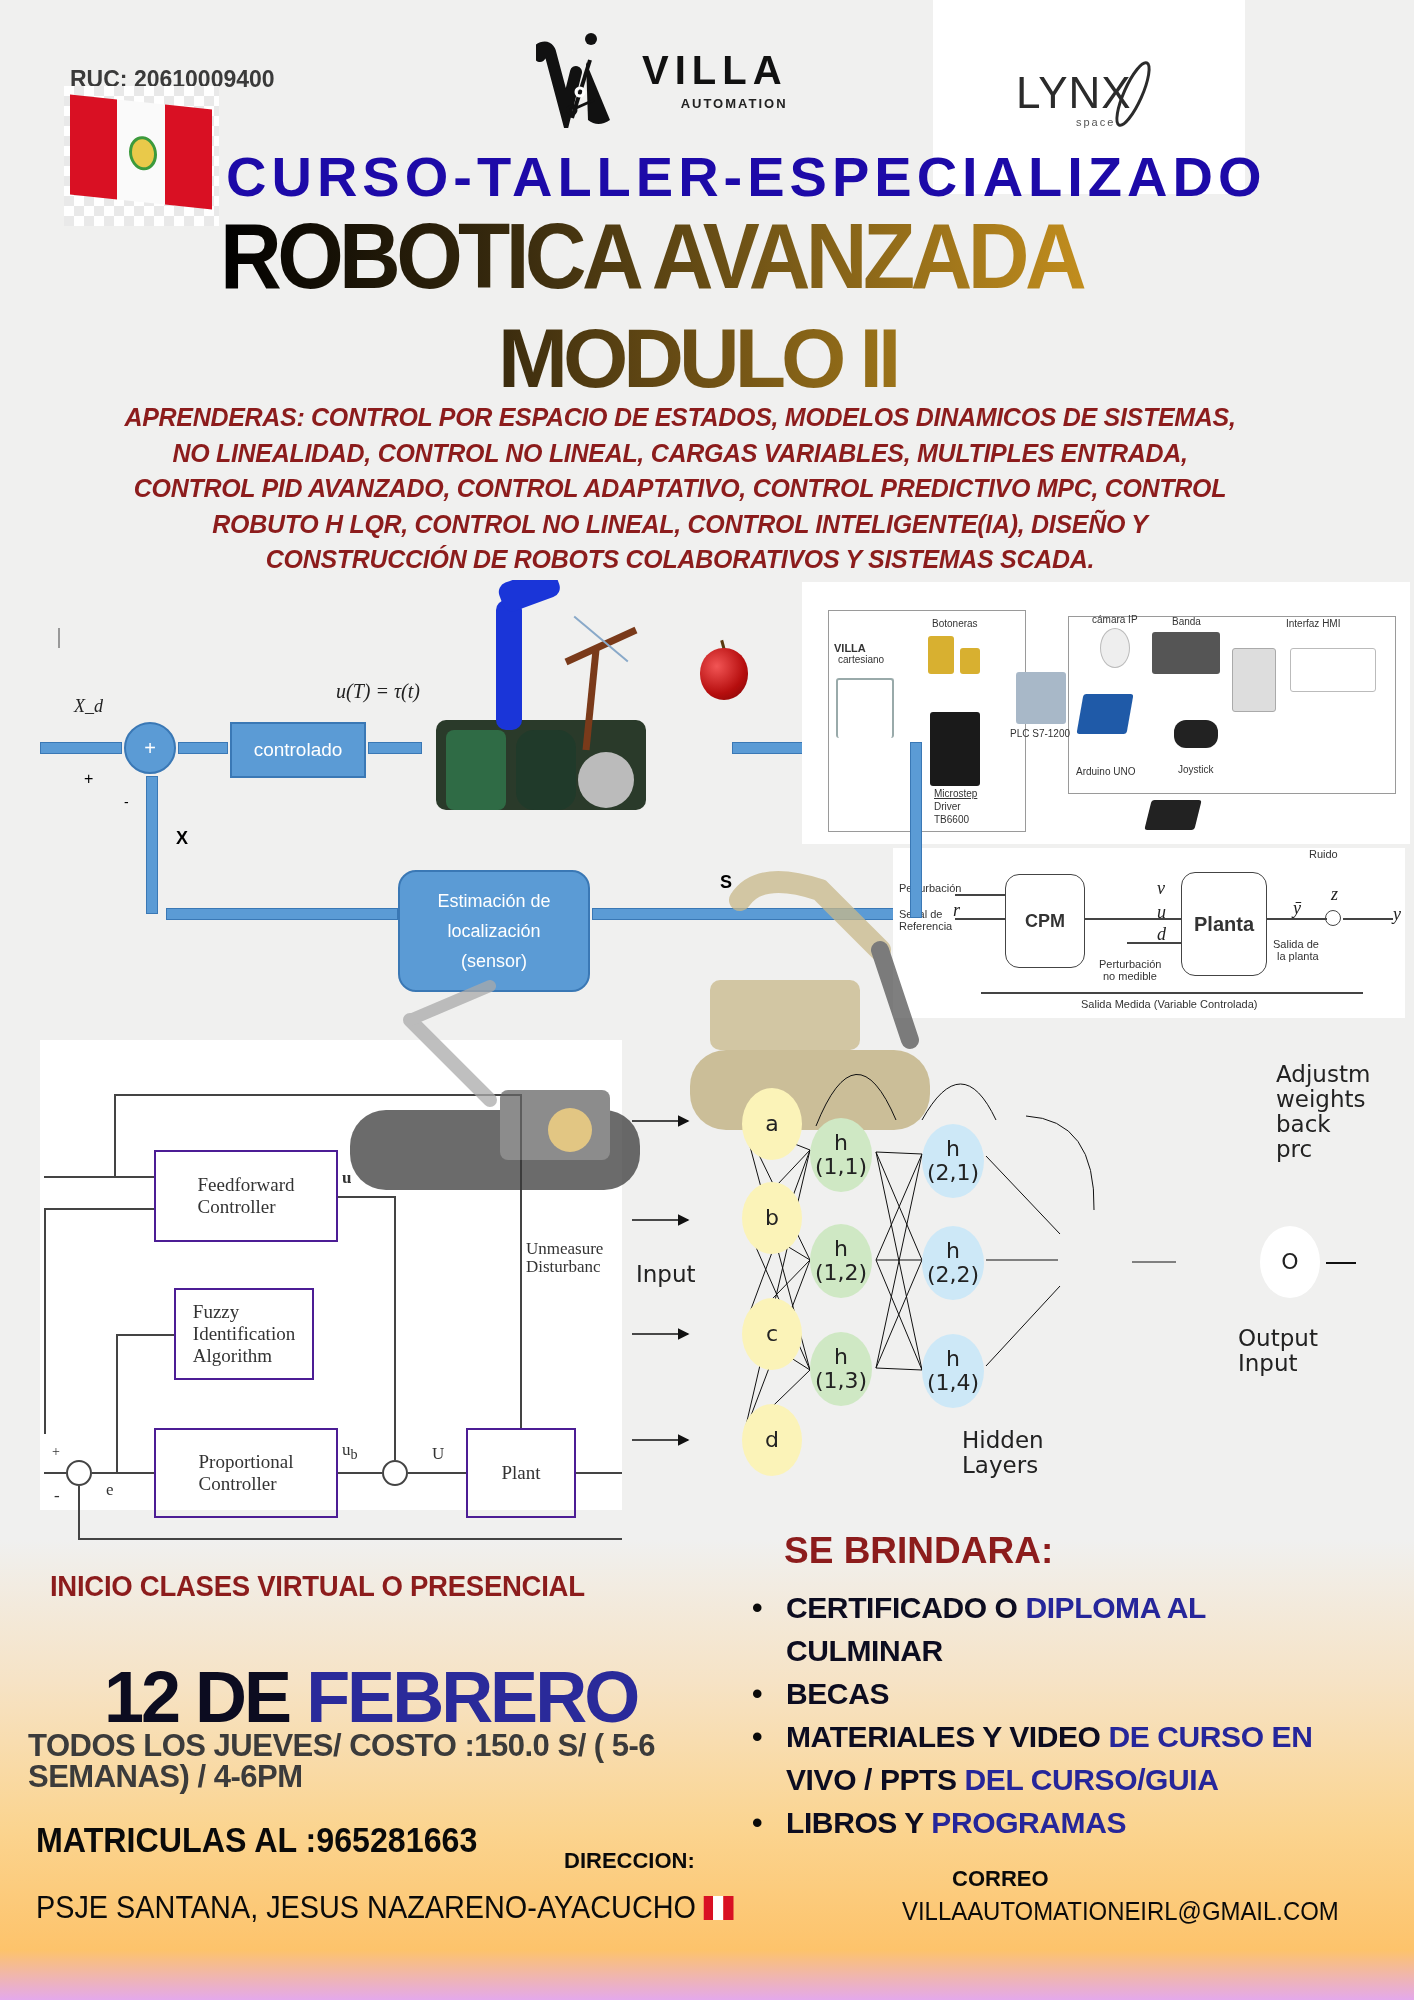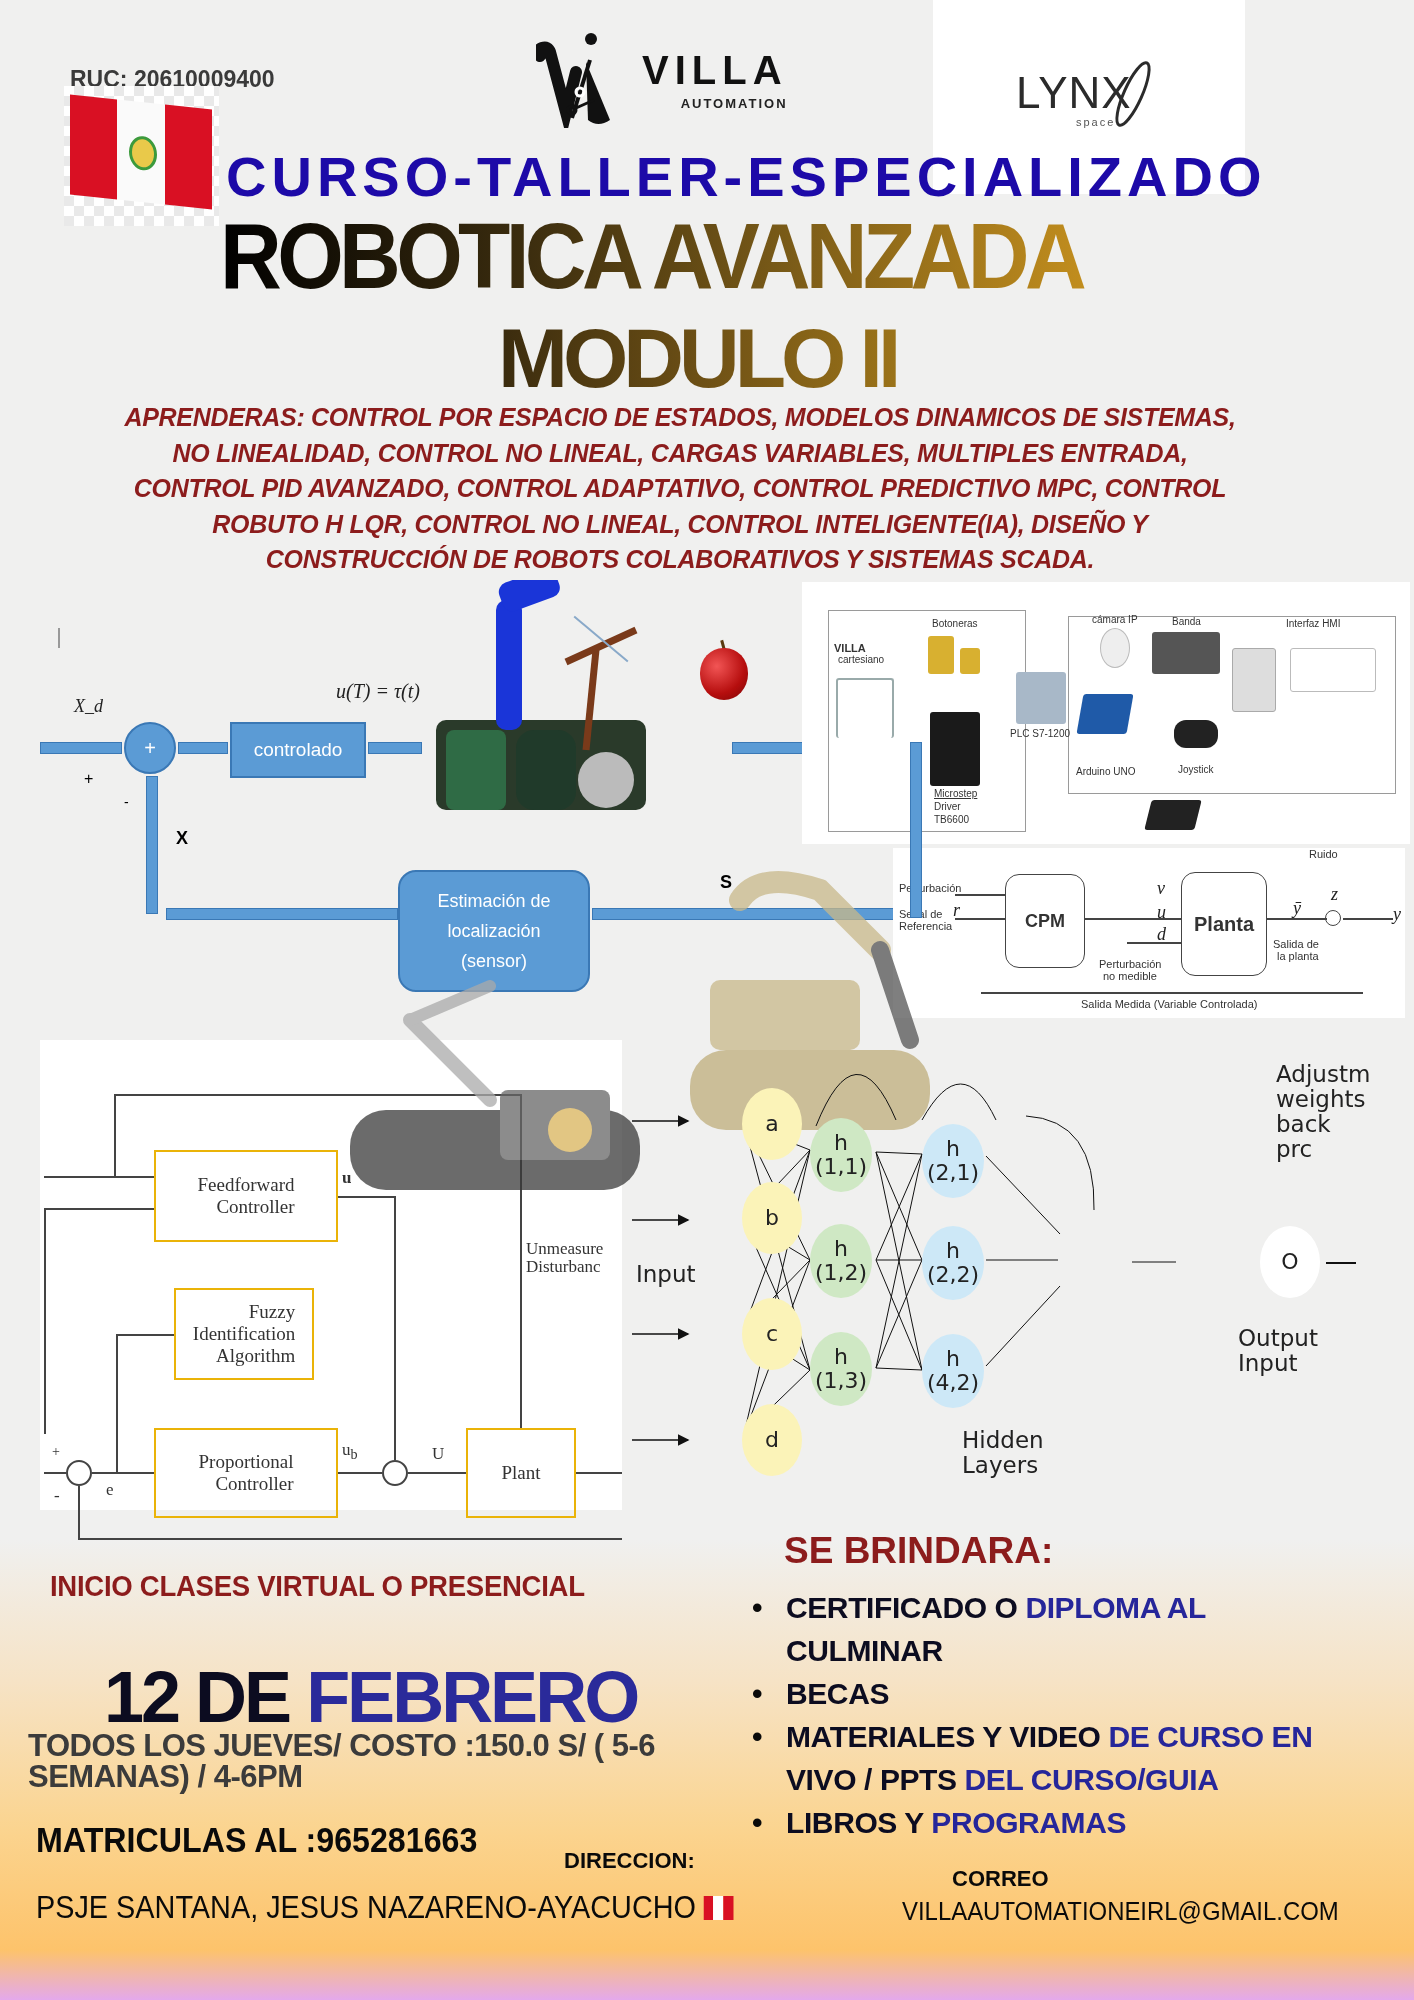--- a/index.html
+++ b/index.html
@@ -66,21 +66,21 @@
 
   
   .mpc { left: 893px; top: 848px; width: 512px; height: 170px; background: #fff; }
   .mpc .box { position: absolute; border: 1.5px solid #444; border-radius: 14px; display: flex; align-items: center; justify-content: center; font-weight: bold; color: #333; }
   .mpc .t { position: absolute; font-size: 11px; color: #333; }
   .mpc .m { position: absolute; font-family: "Liberation Serif", serif; font-style: italic; font-size: 18px; color: #222; }
   .mpc .ln { position: absolute; background: #444; }
 
   
   .fuzzy { left: 40px; top: 1040px; width: 582px; height: 470px; background: #fff; }
-  .fz-box { position: absolute; border: 2px solid #eab308; display: flex; align-items: center; justify-content: center; text-align: right;
+  .fz-box { position: absolute; border: 2px solid #4c1d95; display: flex; align-items: center; justify-content: center; text-align: left;
     font-family: "Liberation Serif", serif; font-size: 19px; color: #333; line-height: 22px; }
   .fz-ln { position: absolute; background: #444; }
   .fz-c { position: absolute; width: 26px; height: 26px; border-radius: 50%; border: 2px solid #444; background: #fff; }
   .fz-t { position: absolute; font-family: "Liberation Serif", serif; font-size: 17px; color: #333; }
 
   
   .nn { left: 626px; top: 1040px; width: 740px; height: 470px; }
   .node { position: absolute; border-radius: 50%; display: flex; flex-direction: column; align-items: center; justify-content: center;
     font-family: "DejaVu Sans", sans-serif; font-size: 22px; color: #222; line-height: 24px; }
   .in-node { width: 60px; height: 72px; background: #fbf3b8; }
@@ -390,21 +390,21 @@
   <div class="node h2-node" style="left:296px;top:84px">
       <span>h</span>
       <span>(2,1)</span>
     </div>
   <div class="node h2-node" style="left:296px;top:186px">
       <span>h</span>
       <span>(2,2)</span>
     </div>
   <div class="node h2-node" style="left:296px;top:294px">
       <span>h</span>
-      <span>(4,2)</span>
+      <span>(1,4)</span>
     </div>
   <div class="node out-node" style="left:634px;top:186px">O</div>
   <div class="abs" style="left:700px;top:222px;width:30px;height:2px;background:#111"></div>
   <div class="nn-t" style="left:10px;top:222px">Input</div>
   <div class="nn-t" style="left:336px;top:388px">
       <div>Hidden</div>
       <div>Layers</div>
     </div>
   <div class="nn-t" style="left:612px;top:286px">
       <div>Output</div>

